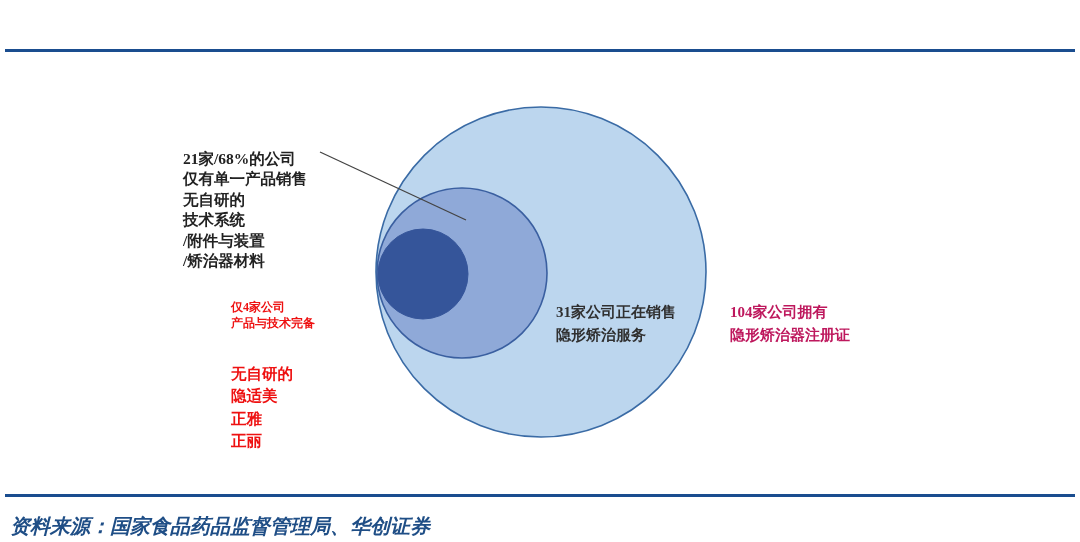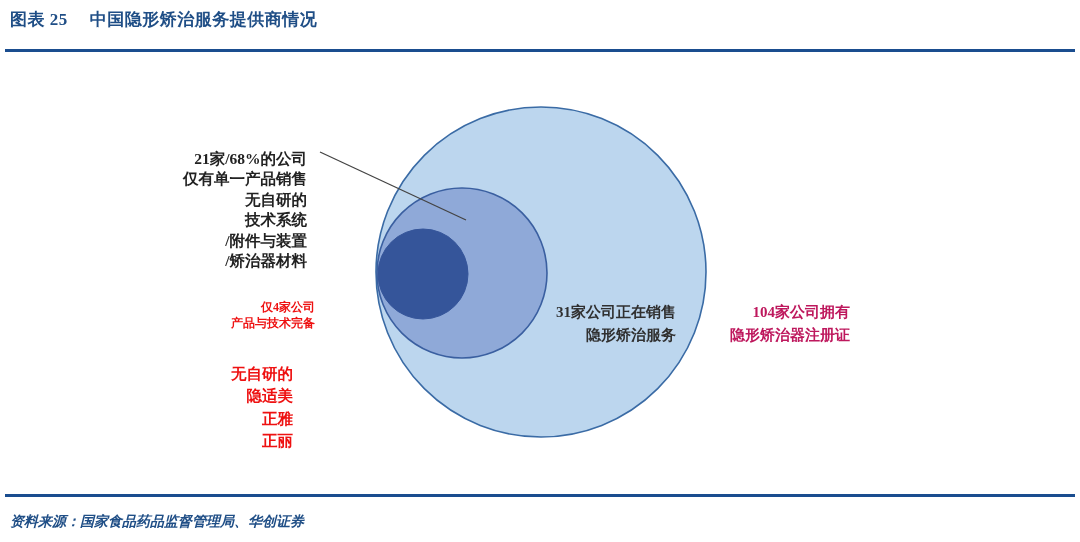--- a/index.html
+++ b/index.html
@@ -51,35 +51,34 @@
     left: 5px;
     top: 494px;
     width: 1070px;
     height: 3px;
     background: #1a4d8f;
   }
   #source-note {
     position: absolute;
     left: 10px;
     top: 513px;
-    font-size: 14px;
+    font-size: 20px;
     font-style: italic;
     font-weight: bold;
     color: #1f4e86;
     white-space: nowrap;
   }
 
   
   #venn-diagram {
     position: absolute;
     left: 0;
     top: 50px;
     width: 1080px;
     height: 371px;
-    text-align: right;
   }
   #venn-svg {
     position: absolute;
     left: 0;
     top: 0;
   }
 
   
   .annotation {
     position: absolute;
@@ -122,23 +121,20 @@
     top: 251px;
     font-size: 15px;
     color: #be185d;
     line-height: 1.55;
   }
 </style>
 </head>
 <body>
 
 <div id="figure-header">
-  <div id="figure-title">
-    <span id="figure-number">图表 25</span><span>中国隐形矫治服务提供商情况</span>
-  </div>
   <div id="header-rule"></div>
 </div>
 
 <div id="venn-diagram">
 
   <svg id="venn-svg" width="1080" height="444" viewBox="0 0 1080 444">
 
     <circle cx="541" cy="222" r="165" fill="#bcd6ee" stroke="#3a6ba5" stroke-width="1.6"></circle>
 
     <circle cx="462" cy="223" r="85" fill="#8fa9d8" stroke="#3a5fa0" stroke-width="1.6"></circle>

